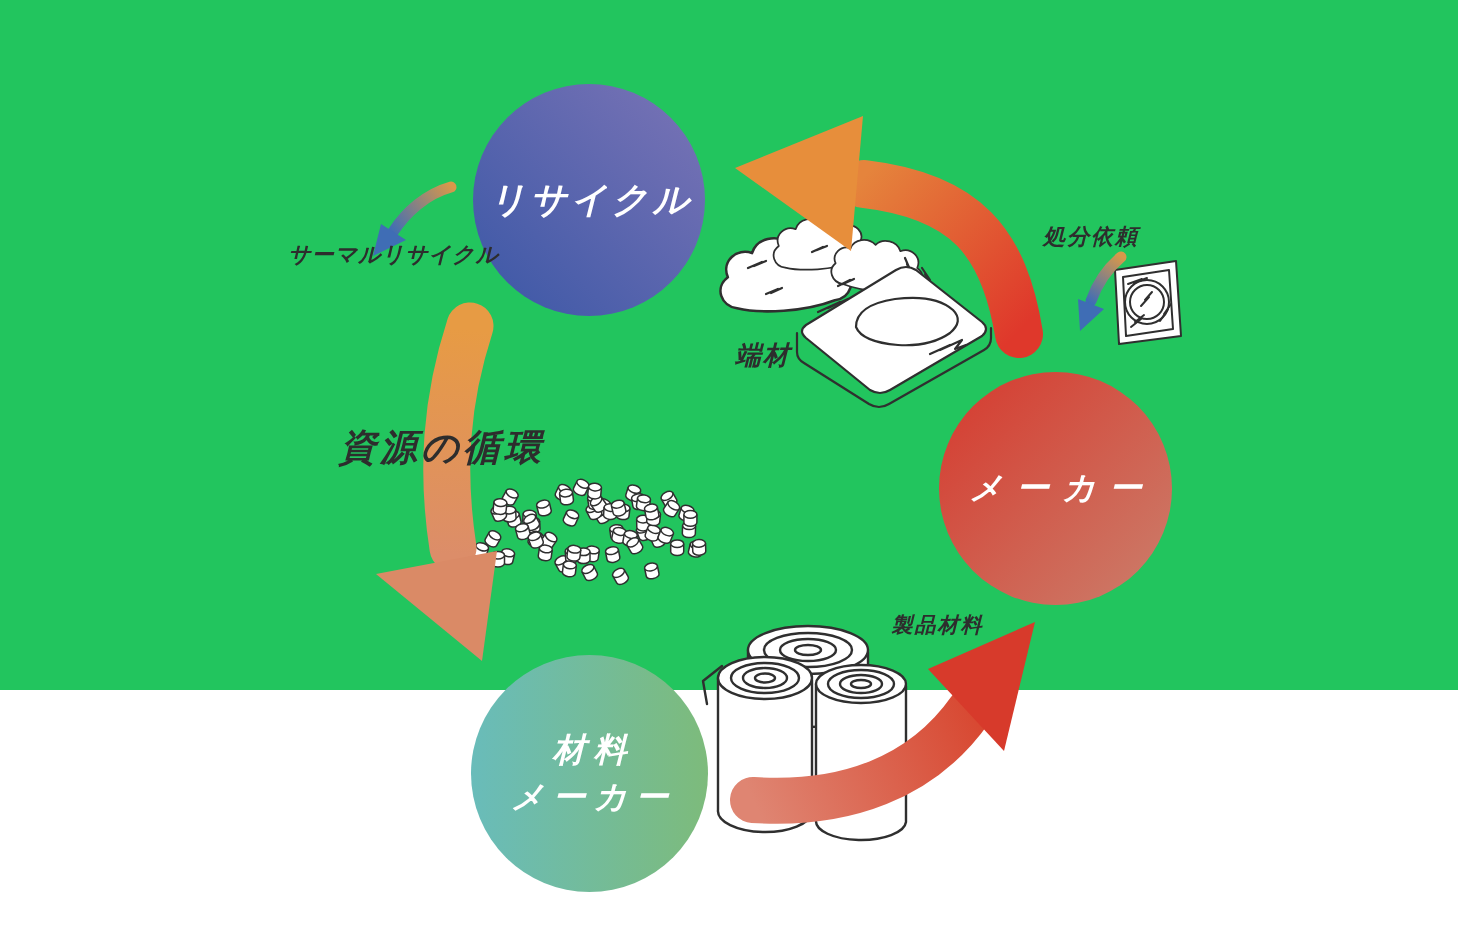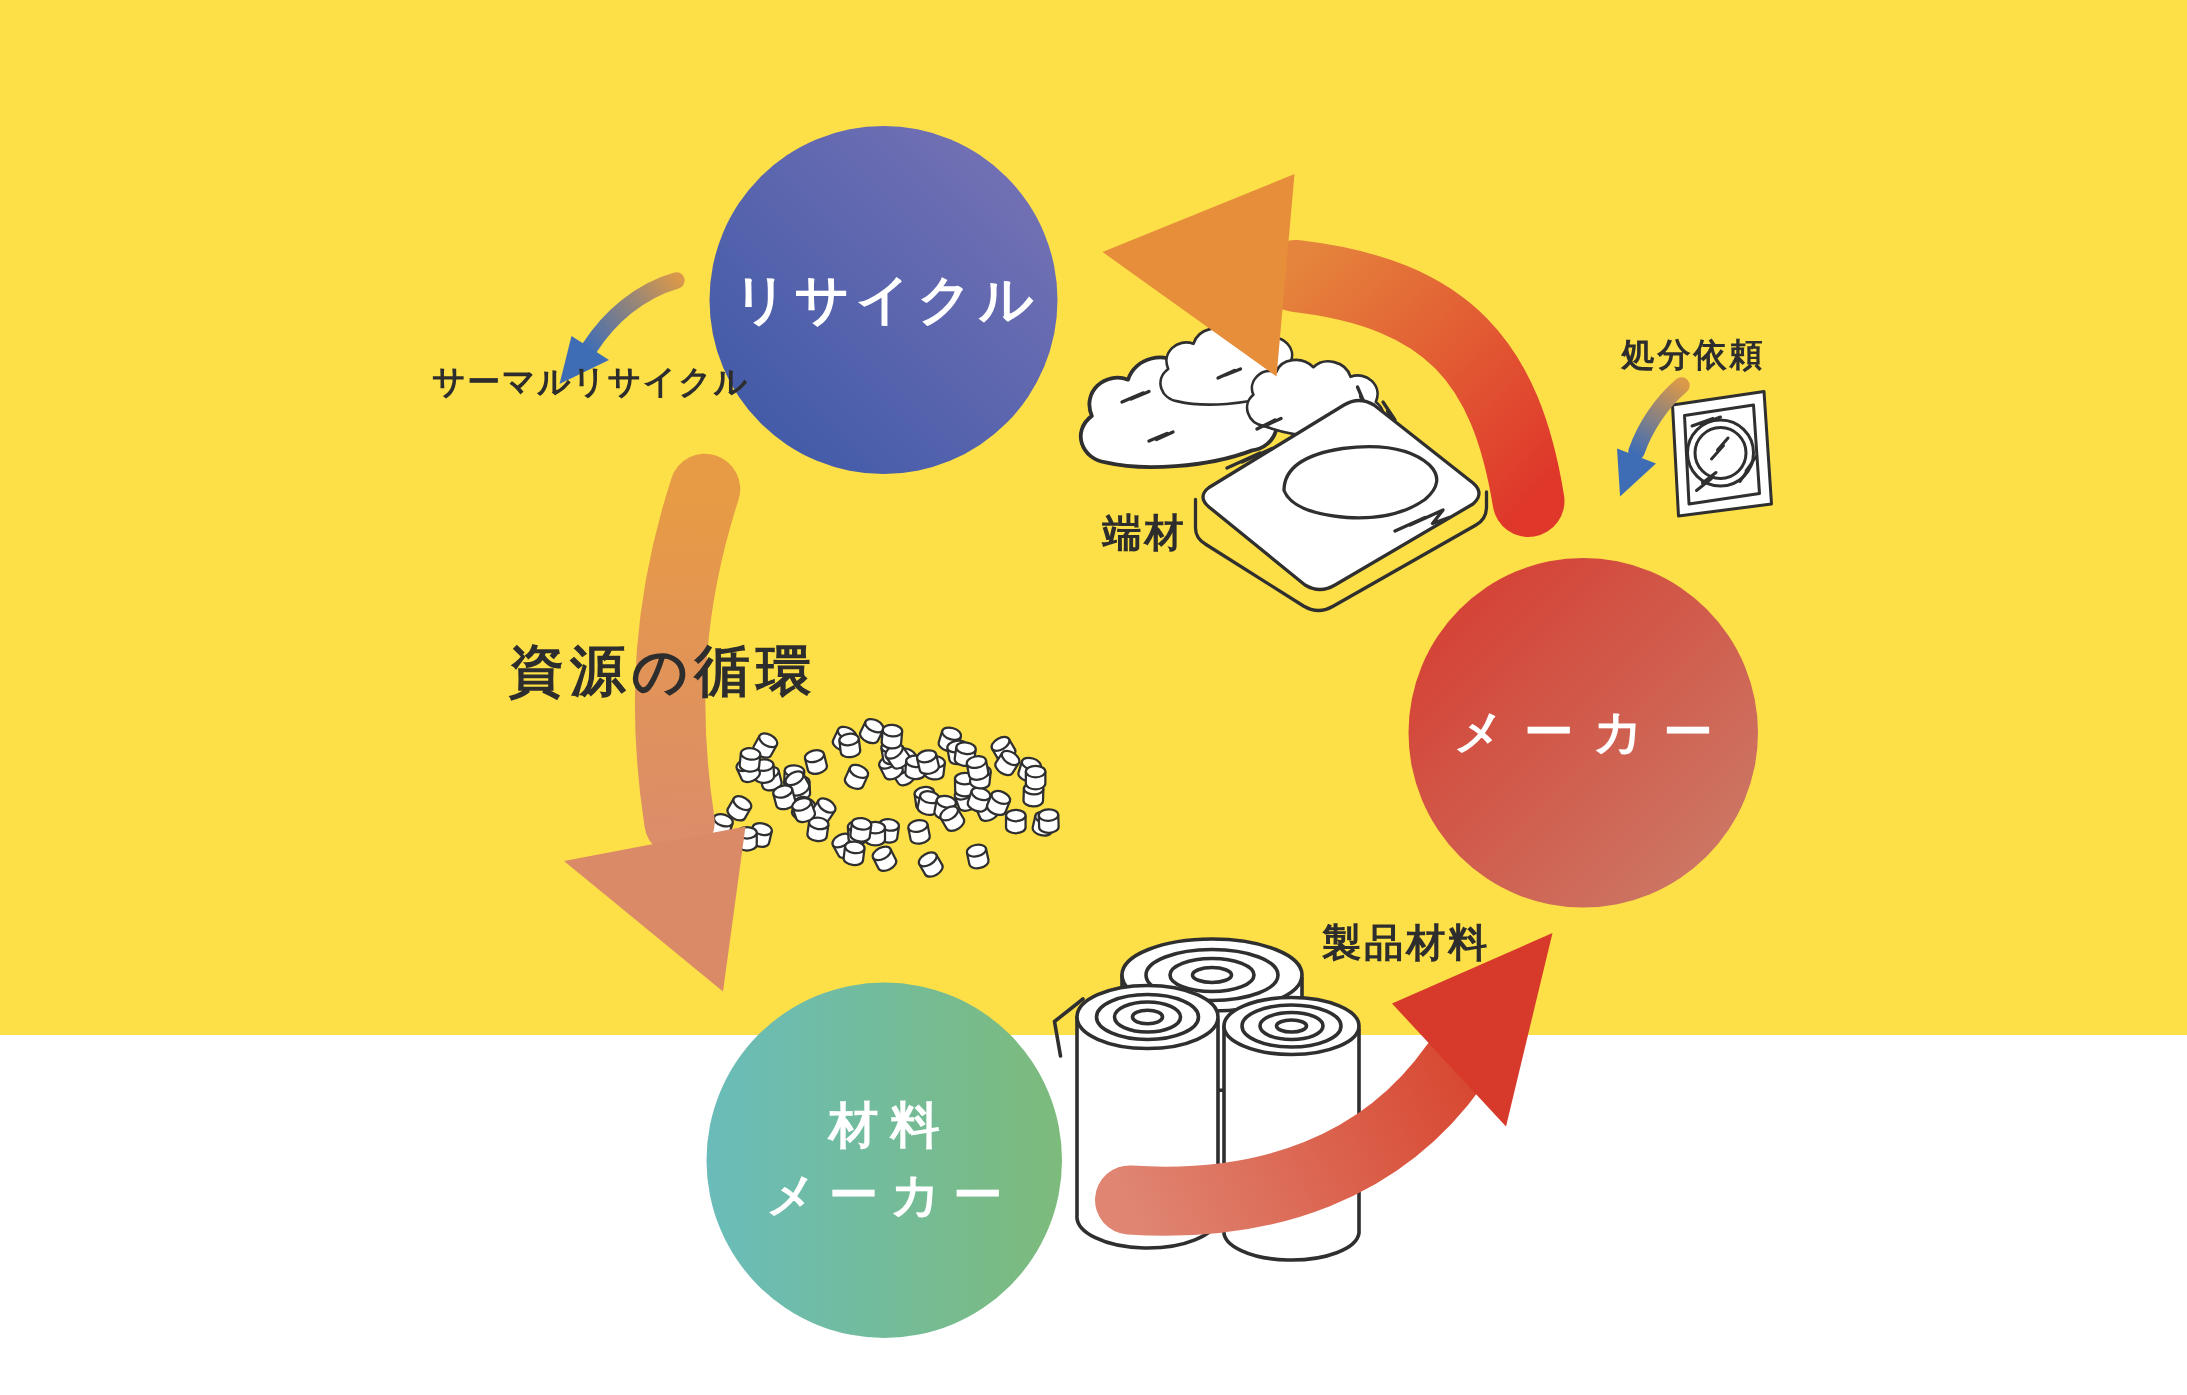--- a/index.html
+++ b/index.html
@@ -1,39 +1,39 @@
 <!DOCTYPE html>
 <html><head>
 <meta charset="utf-8">
 <style>
   * { margin: 0; padding: 0; box-sizing: border-box; }
   html, body { width: 1458px; height: 930px; background: #ffffff; overflow: hidden; }
   body { font-family: "Liberation Sans", sans-serif; }
-  #stage { position: relative; width: 1458px; height: 690px; background: #fde047; }
+  #stage { position: relative; width: 1458px; height: 690px; background: #22c55e; font-style: italic; }
   svg.layer { position: absolute; left: 0; top: 0; }
 
   .node {
     position: absolute; border-radius: 50%;
     display: flex; flex-direction: column; align-items: center; justify-content: center;
     color: #ffffff; font-weight: 700; text-align: center; z-index: 3;
   }
   .node .l { white-space: nowrap; }
 
   #recycler-node { left: 473px; top: 84px;  width: 232px; height: 232px; font-size: 36px; letter-spacing: 4px; line-height: 1.35; padding-left: 4px; }
   #maker-node    { left: 939px; top: 372px; width: 233px; height: 233px; font-size: 33px; letter-spacing: 13px; padding-left: 13px; }
   #material-node { left: 471px; top: 655px; width: 237px; height: 237px; font-size: 33px; letter-spacing: 8px;  line-height: 1.4; padding-left: 8px; }
 
   .lbl { position: absolute; color: #2d2d2d; font-weight: 700; z-index: 4; text-align: center; white-space: nowrap; }
   #center-title   { left: 322px; top: 423px; width: 240px; font-size: 37px; letter-spacing: 4px; }
   #pellets-label  { left: 333px; top: 464px; width: 200px; font-size: 21px; letter-spacing: 2px; }
   #thermal-label  { left: 288px; top: 240px; width: 204px; font-size: 22px; letter-spacing: 1px; }
   #thermal-note   { left: 278px; top: 282px; width: 224px; font-size: 12.5px; line-height: 1.3; letter-spacing: 0.5px; }
   #scrap-label    { left: 728px; top: 338px; width: 70px;  font-size: 26px; letter-spacing: 2px; }
-  #disposal-label { left: 1059px; top: 222px; width: 140px; font-size: 22px; letter-spacing: 2px; }
-  #product-label  { left: 870px; top: 611px; width: 135px; font-size: 26px; letter-spacing: 2px; }
+  #disposal-label { left: 1021px; top: 222px; width: 140px; font-size: 22px; letter-spacing: 2px; }
+  #product-label  { left: 870px; top: 611px; width: 135px; font-size: 21px; letter-spacing: 2px; }
 </style>
 </head>
 <body>
 
 <div id="stage">
 
   <svg class="layer" width="1458" height="930" viewBox="0 0 1458 930">
     <defs>
       <linearGradient id="gTop" gradientUnits="userSpaceOnUse" x1="1020" y1="330" x2="860" y2="180">
         <stop offset="0" stop-color="#df382b"></stop>

